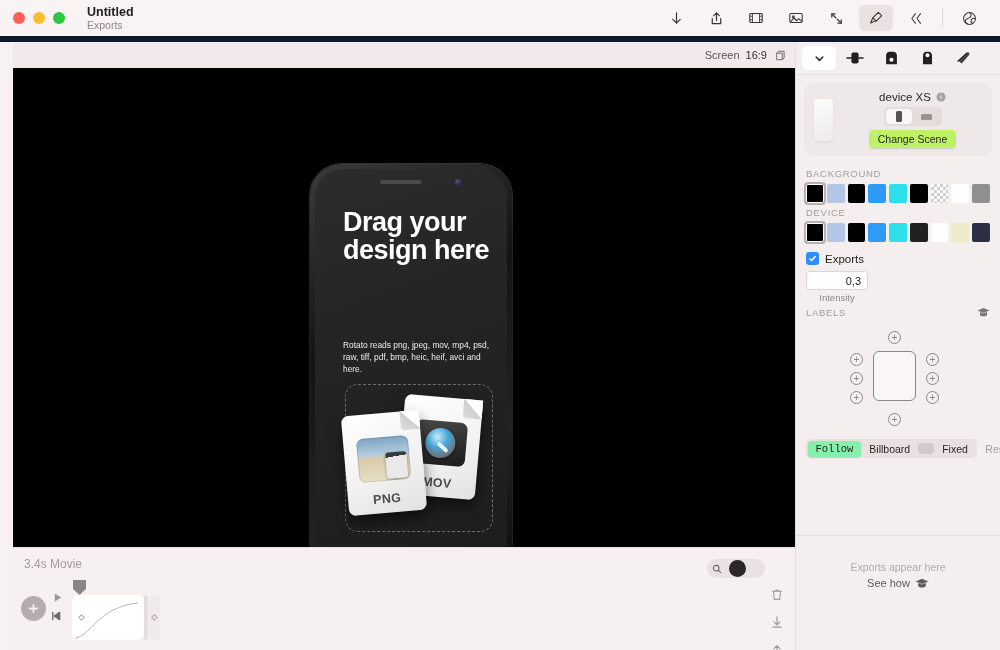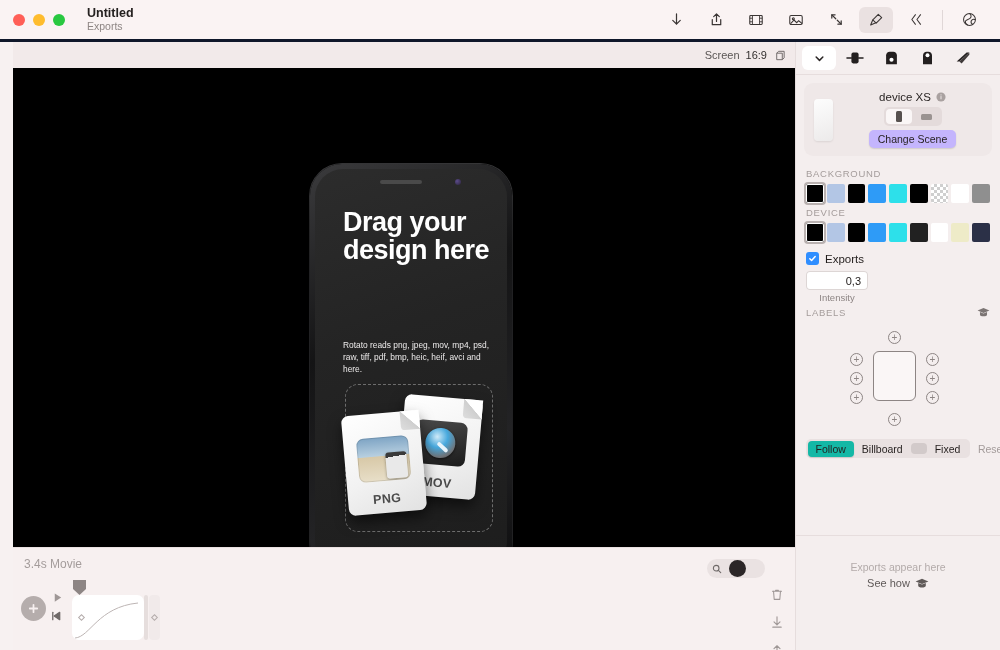--- a/index.html
+++ b/index.html
@@ -7,21 +7,21 @@
   body {
     font-family:"Liberation Sans", sans-serif;
     background:#f7f1f1;
     -webkit-font-smoothing:antialiased;
   }
   .app { position:relative; width:1000px; height:650px; display:flex; flex-direction:column; }
 
   
   .titlebar {
     height:42px; background:#faf3f3; display:flex; align-items:center;
-    flex:0 0 42px; position:relative; border-bottom:3px solid #0f172a;
+    flex:0 0 42px; position:relative; border-bottom:6px solid #0f172a;
   }
   .traffic { display:flex; gap:8px; padding-left:13px; align-items:center; }
   .tl { width:12px; height:12px; border-radius:50%; }
   .tl.red{background:#ff5f57;} .tl.yellow{background:#febc2e;} .tl.green{background:#28c840;}
   .doc-title { margin-left:22px; line-height:1.12; }
   .doc-title .t { font-size:12.5px; font-weight:bold; color:#24201f; }
   .doc-title .s { font-size:10.5px; color:#8e8684; margin-top:1px; }
   .tb-right { margin-left:auto; display:flex; align-items:center; gap:6px; padding-right:14px; }
   .tb-btn {
     width:34px; height:26px; border-radius:6px; display:flex; align-items:center;
@@ -178,21 +178,21 @@
     background:linear-gradient(160deg,#fdfdfd,#eceaea); box-shadow:0 1px 2px rgba(0,0,0,.09);
   }
   .scene-right { flex:1; display:flex; flex-direction:column; align-items:center; gap:4px; }
   .scene-name { font-size:11.5px; color:#2a2524; font-weight:500; display:flex; align-items:center; gap:5px; }
   .orient { display:flex; background:#e4dbdb; border-radius:5px; padding:2px; gap:2px; }
   .orient div { width:26px; height:15px; border-radius:4px; display:flex; align-items:center; justify-content:center; }
   .orient .on { background:#faf6f6; }
   .port-ico { width:6px; height:11px; border-radius:1.5px; background:#57514f; }
   .land-ico { width:11px; height:6px; border-radius:1.5px; background:#9a9391; }
   .change-scene {
-    background:#c4b5fd; border-radius:5px; font-size:10.5px; color:#241f1e;
+    background:#bef264; border-radius:5px; font-size:10.5px; color:#241f1e;
     padding:3px 9px; box-shadow:0 1px 1.5px rgba(0,0,0,.13);
   }
   .sec-label { font-size:9.5px; color:#a49c9b; letter-spacing:.7px; padding:4px 10px 5px; display:flex; align-items:center; justify-content:space-between; }
   .swatches { display:flex; gap:3px; padding:0 10px; }
   .sw { width:19px; height:19px; border-radius:2px; }
   .sw.sel { box-shadow:0 0 0 1px #fff inset, 0 0 0 2px #b9b1b0; }
   .sw.checker {
     background-image:linear-gradient(45deg,#cfcfcf 25%,transparent 25%,transparent 75%,#cfcfcf 75%),
                      linear-gradient(45deg,#cfcfcf 25%,#fff 25%,#fff 75%,#cfcfcf 75%);
     background-size:6px 6px; background-position:0 0,3px 3px;
@@ -214,21 +214,21 @@
     border:1.3px solid #8d8584; border-radius:6px; background:#faf6f6;
   }
   .plus-btn {
     position:absolute; width:13px; height:13px; border-radius:50%;
     border:1.1px solid #8d8584; display:flex; align-items:center; justify-content:center;
     font-size:10px; color:#8d8584; line-height:1;
   }
   .seg-row { display:flex; align-items:center; gap:8px; padding:4px 10px 0; }
   .segmented { display:flex; background:#e9e1e1; border-radius:5px; padding:1.5px; }
   .segmented div { font-size:10.5px; color:#241f1e; padding:2px 8px; border-radius:4px; }
-  .segmented .on { background:#14b8a6; box-shadow:0 1px 1.5px rgba(0,0,0,.12); }
+  .segmented .on { background:#86efac; box-shadow:0 1px 1.5px rgba(0,0,0,.12);font-family:Liberation Mono, monospace; }
   .seg-sep { width:1px; height:11px; background:#d2caca; align-self:center; }
   .reset-btn { font-size:10.5px; color:#a39b9a; }
   .exports {
     flex:0 0 115px; border-top:1px solid #e6dddd; display:flex; flex-direction:column;
     align-items:center; justify-content:flex-start; padding-top:25px; gap:4px;text-align:right;
   }
   .exports .e1 { font-size:10.5px; color:#b3abaa; }
   .exports .e2 { font-size:11px; color:#5f5958; display:flex; align-items:center; gap:5px; }
   .svgi { display:block; }
 </style>

